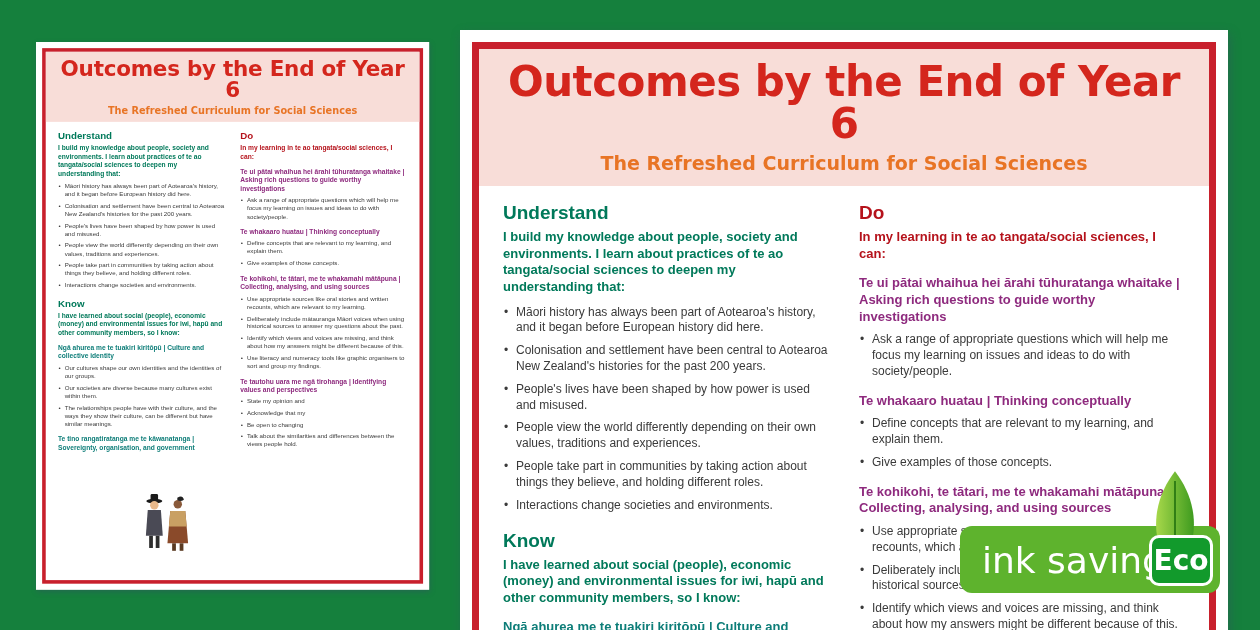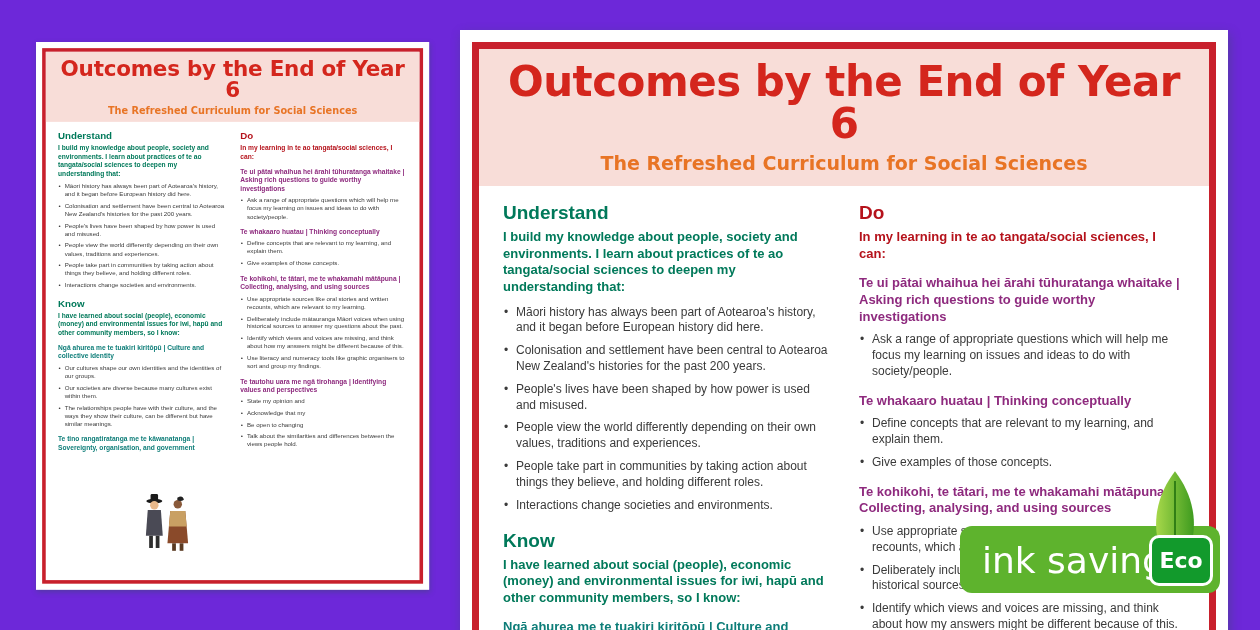--- a/index.html
+++ b/index.html
@@ -1,17 +1,17 @@
 <!DOCTYPE html>
 <html><head>
 <meta charset="utf-8">
 <style>
   * { box-sizing: border-box; }
   body { margin:0; background:#c2e5f3; font-family:"Liberation Sans", sans-serif; }
-  .canvas { position:relative; width:1260px; height:630px; background:#6d28d9; overflow:hidden; }
+  .canvas { position:relative; width:1260px; height:630px; background:#15803d; overflow:hidden; }
 
   .poster-slot { position:absolute; }
   #poster-large { left:460px; top:30px; }
   #poster-small { left:36px; top:42px; }
   #poster-small .poster { transform:scale(0.512); transform-origin:top left; }
 
   .poster {
     width:768px; height:1070px; background:#ffffff; padding:12px;
     box-shadow:2px 4px 10px rgba(50,80,100,.45);
   }
@@ -59,21 +59,21 @@
   }
   .ink-text {
     position:absolute; left:22px; top:50%; transform:translateY(-50%);
     color:#ffffff; font-size:36px; font-family:"DejaVu Sans", sans-serif;
   }
   .leaf { position:absolute; right:16px; bottom:12px; width:58px; height:112px; }
   .eco-box {
     position:absolute; right:7px; bottom:7px; width:64px; height:51px;
     background:#129a2c; border:3px solid #ffffff; border-radius:10px;
     display:flex; align-items:center; justify-content:center;
-    color:#ffffff; font-weight:700; font-size:22px;
+    color:#ffffff; font-weight:700; font-size:28px;
     font-family:"DejaVu Sans", sans-serif;
   }
 </style>
 </head>
 <body>
 
 <div class="canvas">
   <div class="poster-slot" id="poster-small">
   <div class="poster">
     <div class="poster-frame">

